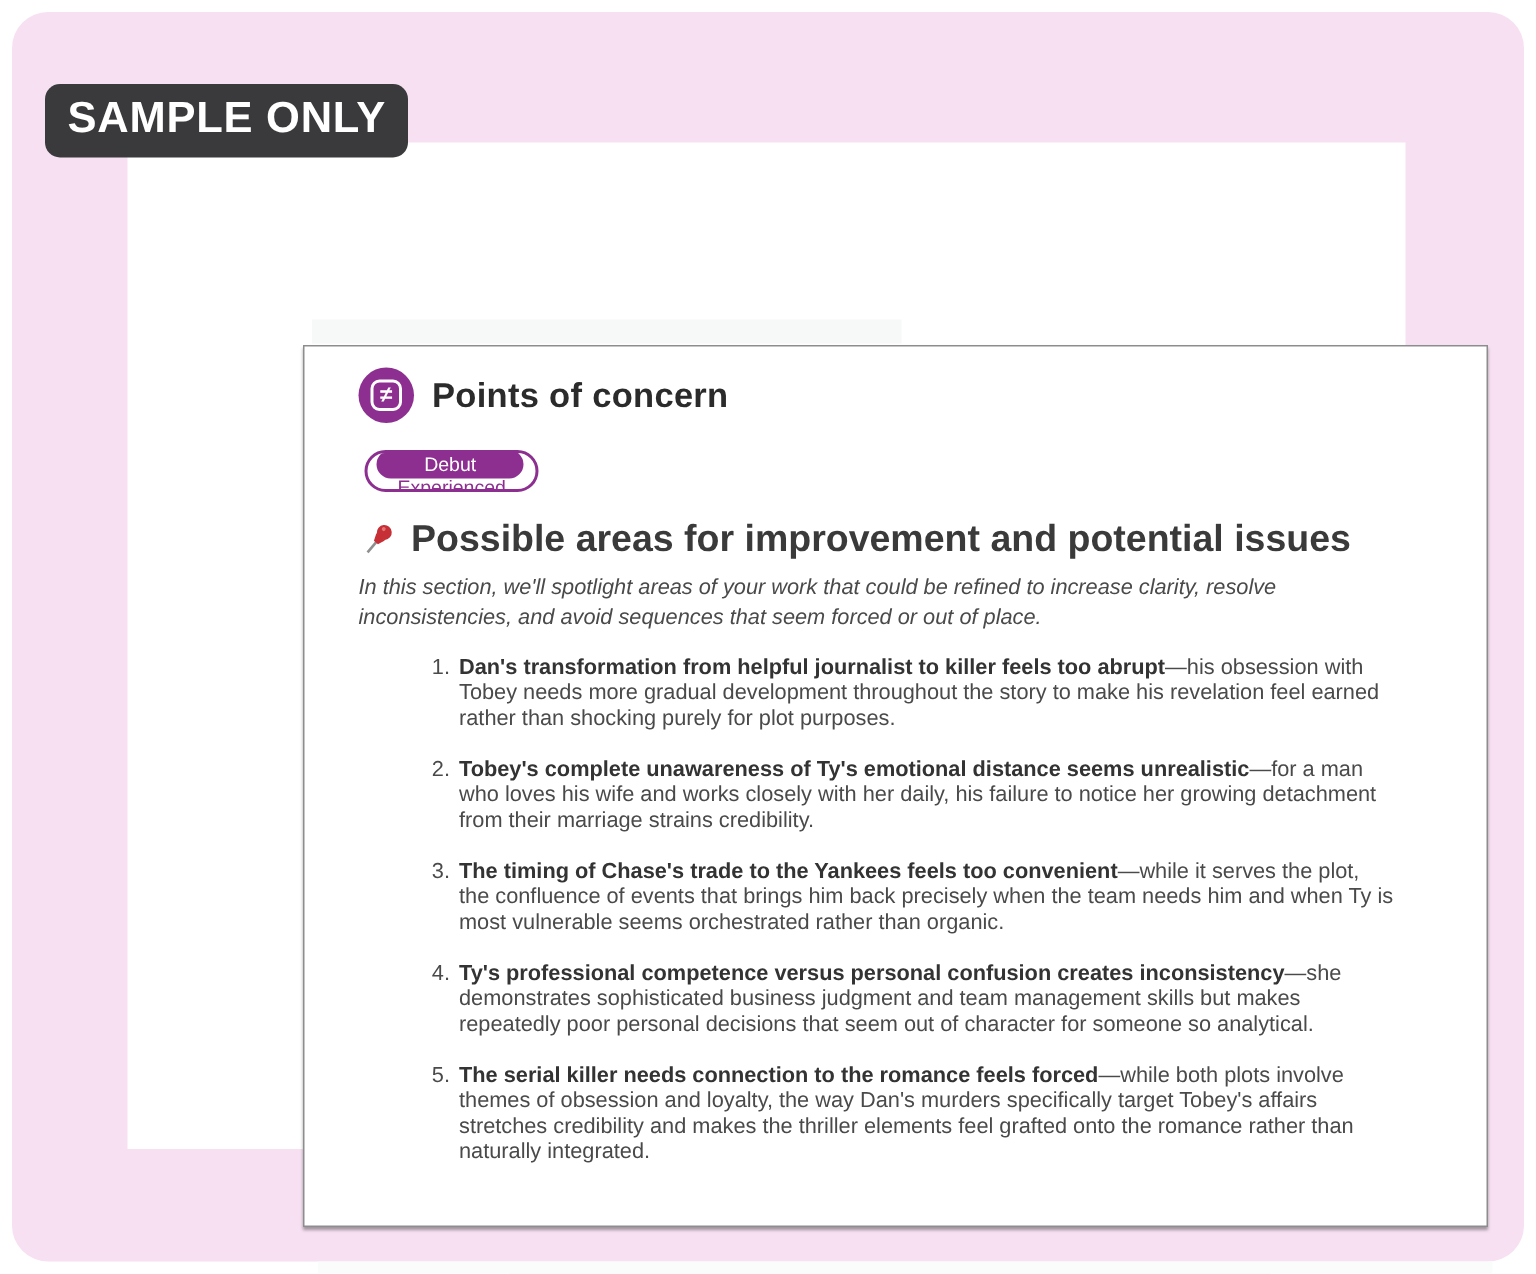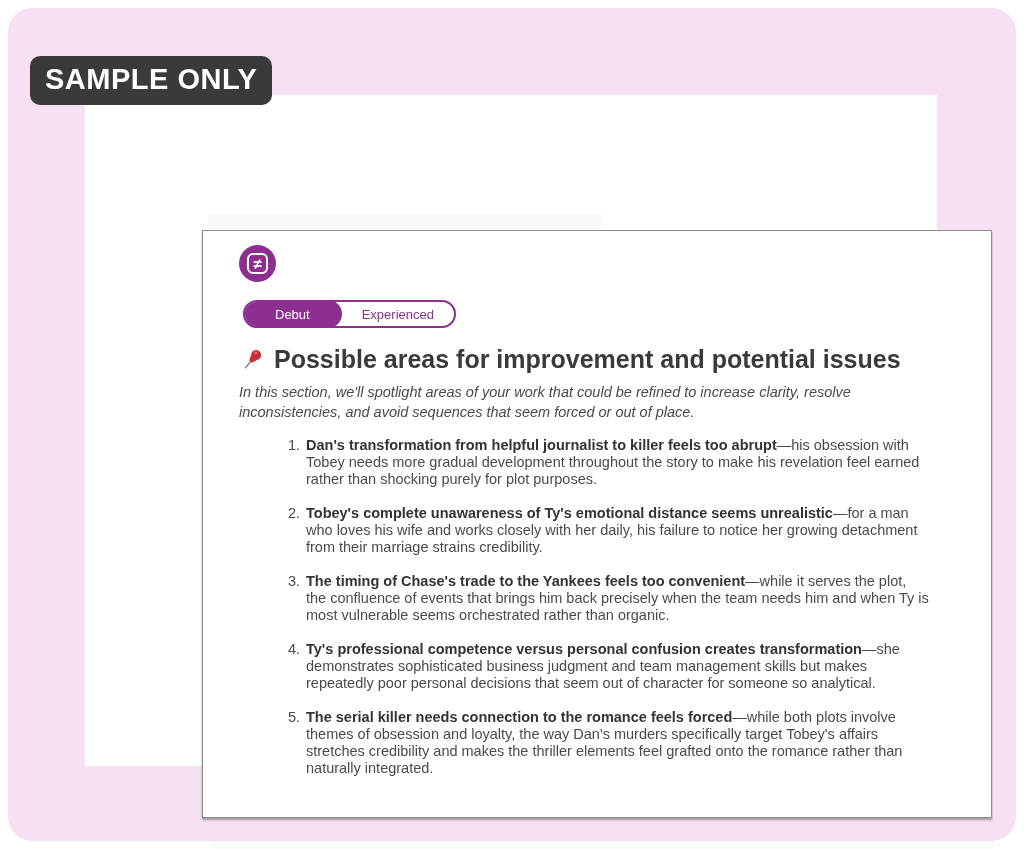--- a/index.html
+++ b/index.html
@@ -44,21 +44,21 @@
   }
   .ne-inner {
     width:21px; height:21px; border:2px solid #fff; border-radius:6px;
     color:#fff; font-size:15px; font-weight:700; line-height:1;
     display:flex; align-items:center; justify-content:center;
   }
   .section-title { font-size:23px; font-weight:600; color:#2b2b2b; letter-spacing:0.2px; }
   .toggle {
     margin:18px 0 0 4px; display:inline-flex; align-items:center;
     height:28px; border:2px solid var(--accent,#8d2f90); border-radius:999px;
-    background:#fff; overflow:hidden;
+    background:#fff; overflow:hidden;flex-direction:column;
   }
   .toggle-opt { font-size:13px; cursor:pointer; }
   .toggle-opt.selected {
     background:var(--accent,#8d2f90); color:#fff; height:28px; margin:-2px 0 -2px -2px;
     display:flex; align-items:center; justify-content:center;
     padding:0 30px; border-radius:999px; border:2px solid var(--accent,#8d2f90);
   }
   .toggle-opt.unselected { color:var(--accent,#8d2f90); padding:0 20px; }
   .heading-row { display:flex; align-items:center; gap:9px; margin-top:17px; }
   .pin { width:26px; height:26px; flex:0 0 auto; }
@@ -85,20 +85,21 @@
   <div class="card">
     <div class="page-edge-top"></div>
     <div class="page-edge-bottom"></div>
 
     <div class="box">
 
       <div class="section-header">
         <div class="ne-icon">
           <div class="ne-inner">≠</div>
         </div>
+        <div class="section-title">Points of concern</div>
       </div>
 
       <div class="toggle">
         <div class="toggle-opt selected">Debut</div>
         <div class="toggle-opt unselected">Experienced</div>
       </div>
 
       <div class="heading-row">
         <svg class="pin" viewBox="0 0 24 24">
           <g transform="rotate(40 12 12)">
@@ -110,19 +111,19 @@
         </svg>
         <div class="h2">Possible areas for improvement and potential issues</div>
       </div>
 
       <div class="intro">In this section, we'll spotlight areas of your work that could be refined to increase clarity, resolve inconsistencies, and avoid sequences that seem forced or out of place.</div>
 
       <ol class="concerns">
         <li><span class="lead">Dan's transformation from helpful journalist to killer feels too abrupt</span><span>—his obsession with Tobey needs more gradual development throughout the story to make his revelation feel earned rather than shocking purely for plot purposes.</span></li>
         <li><span class="lead">Tobey's complete unawareness of Ty's emotional distance seems unrealistic</span><span>—for a man who loves his wife and works closely with her daily, his failure to notice her growing detachment from their marriage strains credibility.</span></li>
         <li><span class="lead">The timing of Chase's trade to the Yankees feels too convenient</span><span>—while it serves the plot, the confluence of events that brings him back precisely when the team needs him and when Ty is most vulnerable seems orchestrated rather than organic.</span></li>
-        <li><span class="lead">Ty's professional competence versus personal confusion creates transformation</span><span>—she demonstrates sophisticated business judgment and team management skills but makes repeatedly poor personal decisions that seem out of character for someone so analytical.</span></li>
+        <li><span class="lead">Ty's professional competence versus personal confusion creates inconsistency</span><span>—she demonstrates sophisticated business judgment and team management skills but makes repeatedly poor personal decisions that seem out of character for someone so analytical.</span></li>
         <li><span class="lead">The serial killer needs connection to the romance feels forced</span><span>—while both plots involve themes of obsession and loyalty, the way Dan's murders specifically target Tobey's affairs stretches credibility and makes the thriller elements feel grafted onto the romance rather than naturally integrated.</span></li>
       </ol>
 
     </div>
   </div>
 </div>
 
 </body></html>

